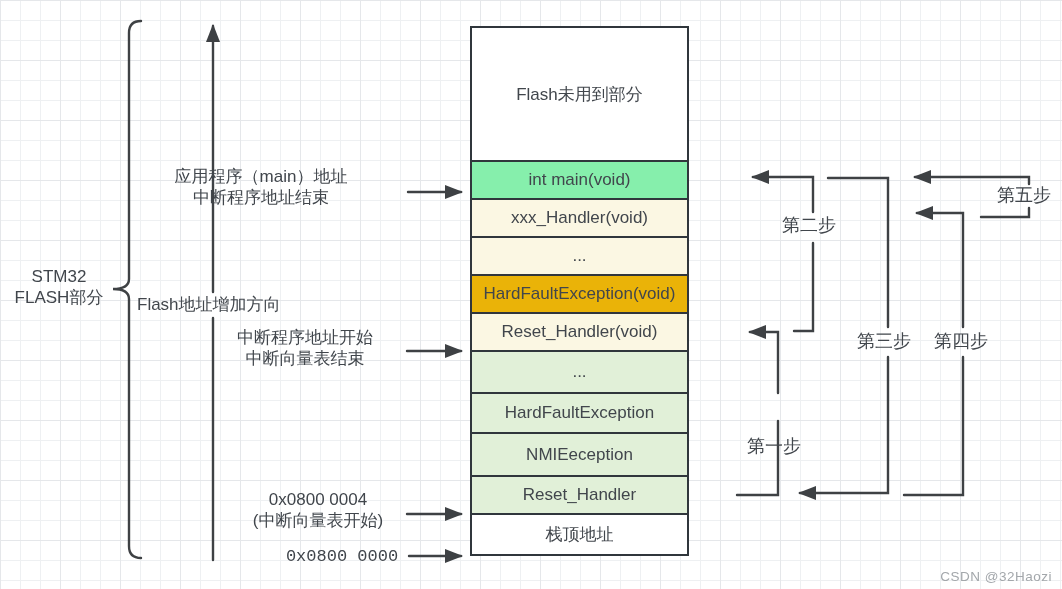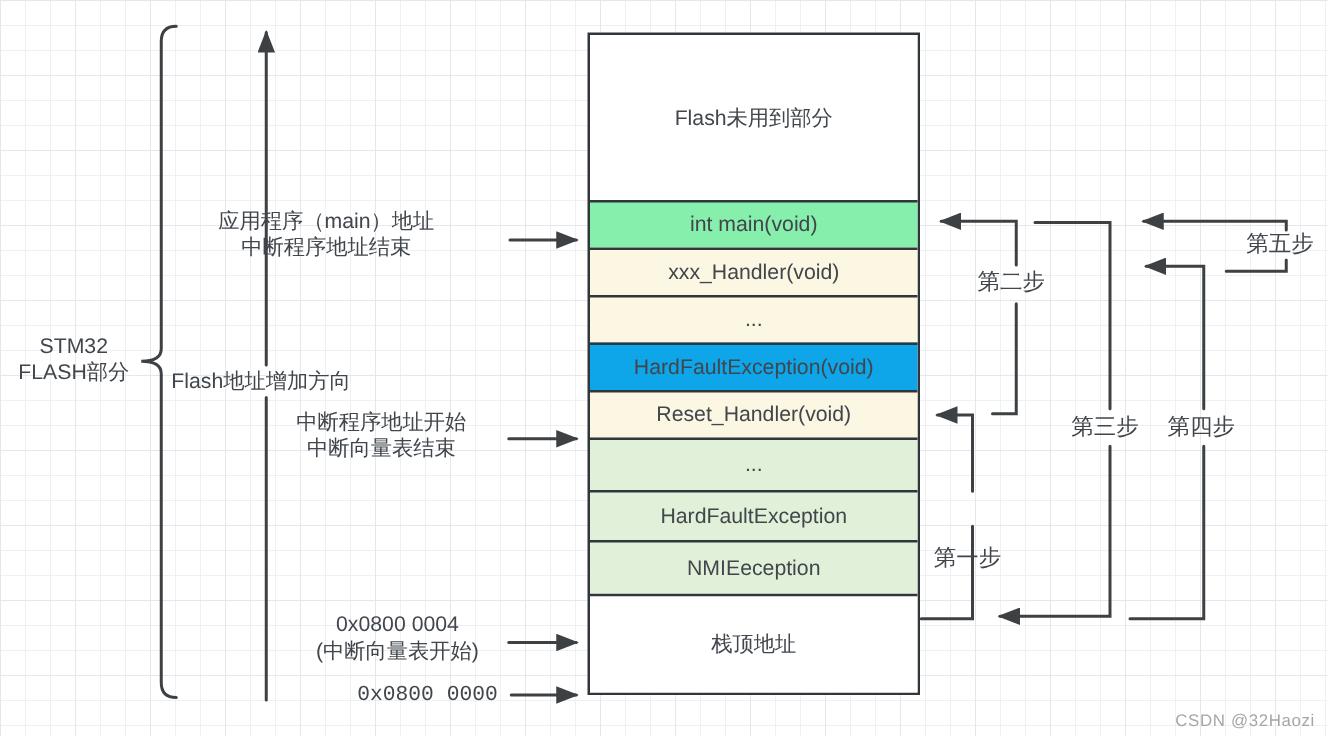--- a/index.html
+++ b/index.html
@@ -12,21 +12,21 @@
       linear-gradient(to bottom, var(--grid_major) 1px, transparent 1px),
       linear-gradient(to right, var(--grid) 1px, transparent 1px),
       linear-gradient(to bottom, var(--grid) 1px, transparent 1px);
     background-size:60px 60px,60px 60px,20px 20px,20px 20px;
     font-family:"Liberation Sans","DejaVu Sans",sans-serif;
     color:var(--text);
     overflow:hidden;
   }
   .overlay{position:absolute;left:0;top:0;pointer-events:none;}
   .memory-box{
-    position:absolute;left:470px;top:26px;width:266px;height:530px;
+    position:absolute;left:470px;top:26px;width:219px;height:530px;
     box-sizing:border-box;border:2.5px solid var(--border);
     display:flex;flex-direction:column;background:#fff;
   }
   .mem-row{
     display:flex;align-items:center;justify-content:center;
     font-size:17px;box-sizing:border-box;
     border-top:2px solid var(--border);
     white-space:nowrap;
   }
   .mem-row:first-child{border-top:none;}
@@ -65,25 +65,26 @@
       <path d="M904 495 L963 495 L963 357 M963 327 L963 213 L917 213" marker-end="url(#arr)"></path>
       <path d="M981 217 L1029 217 L1029 208 M1029 184 L1029 177 L915 177" marker-end="url(#arr)"></path>
     </g>
   </svg>
 
   <div class="memory-box">
     <div class="mem-row" style="flex: 0 0 132px; background: rgb(255, 255, 255);">Flash未用到部分</div>
     <div class="mem-row" style="flex: 0 0 38px; background: #86efac;">int main(void)</div>
     <div class="mem-row" style="flex: 0 0 38px; background: rgb(251, 247, 227);">xxx_Handler(void)</div>
     <div class="mem-row" style="flex: 0 0 38px; background: rgb(251, 247, 227);">...</div>
-    <div class="mem-row" style="flex: 0 0 38px; background: #0ea5e9;">HardFaultException(void)</div>
+    <div class="mem-row" style="flex: 0 0 38px; background: #eab308;">HardFaultException(void)</div>
     <div class="mem-row" style="flex: 0 0 38px; background: rgb(251, 247, 227);">Reset_Handler(void)</div>
     <div class="mem-row" style="flex: 0 0 42px; background: rgb(225, 240, 216);">...</div>
     <div class="mem-row" style="flex: 0 0 40px; background: rgb(225, 240, 216);">HardFaultException</div>
     <div class="mem-row" style="flex: 0 0 43px; background: rgb(225, 240, 216);">NMIEeception</div>
+    <div class="mem-row" style="flex: 0 0 38px; background: rgb(225, 240, 216);">Reset_Handler</div>
     <div class="mem-row" style="flex: 1 1 auto; background: rgb(255, 255, 255);">栈顶地址</div>
   </div>
 
   <div class="label center" style="left:6px;top:266px;width:106px;">
     <div>STM32</div>
     <div>FLASH部分</div>
   </div>
 
   <div class="label" style="left:137px;top:294px;">Flash地址增加方向</div>
 

